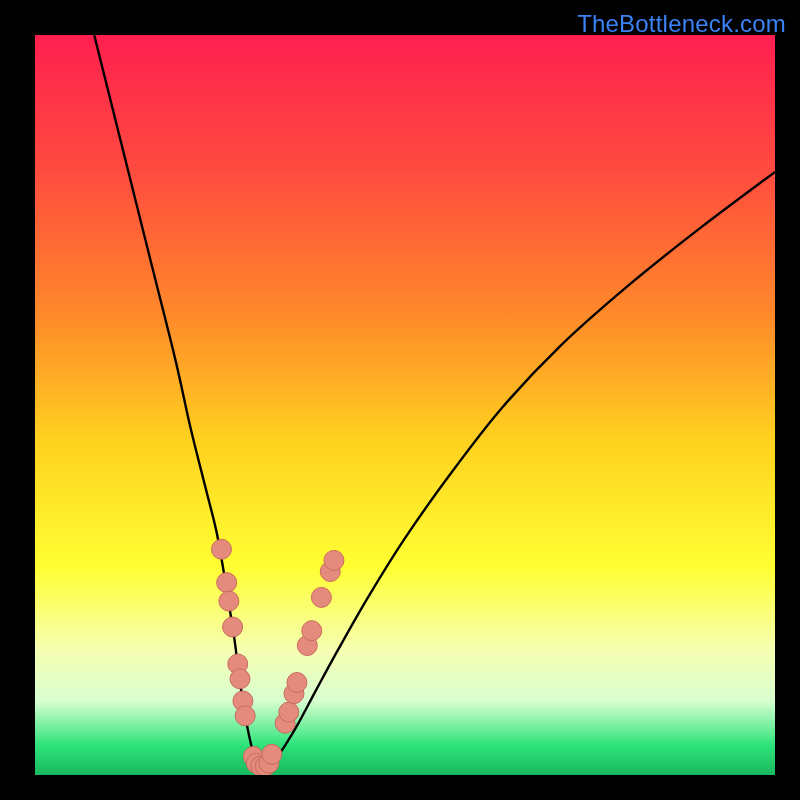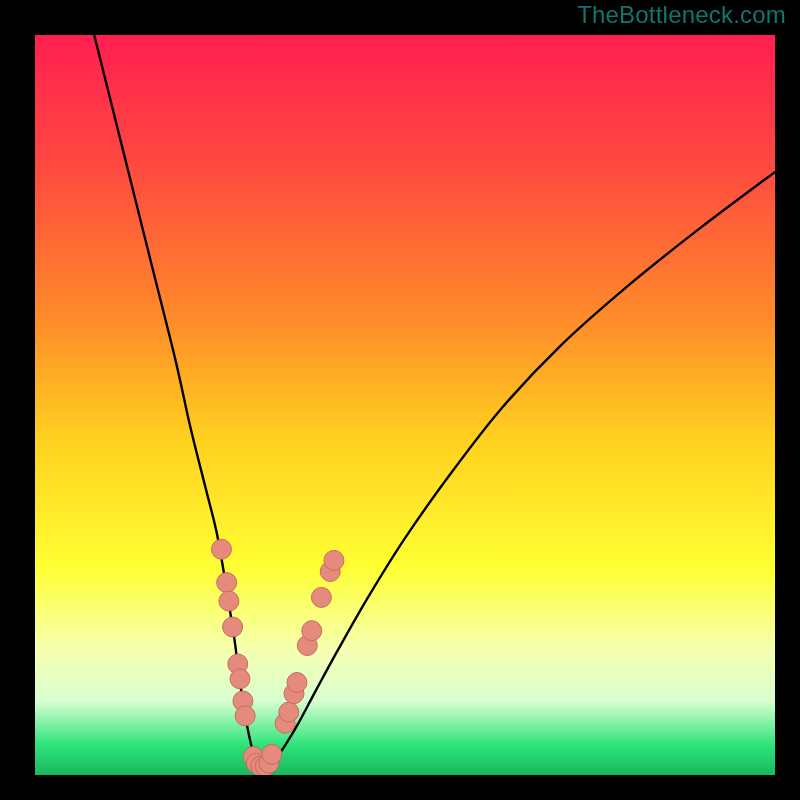--- a/index.html
+++ b/index.html
@@ -21,23 +21,23 @@
   }
   .plot-area {
     position: absolute;
     left: 35px;
     top: 35px;
     width: 740px;
     height: 740px;
   }
   .watermark {
     position: absolute;
-    top: 1px;
+    top: 10px;
     right: 14px;
-    color: #0f766e;
+    color: #3b82f6;
     font-size: 24px;
     font-weight: 500;
     letter-spacing: 0.2px;
     user-select: none;
   }
   svg { display: block; }
 </style>
 </head>
 <body>
 

